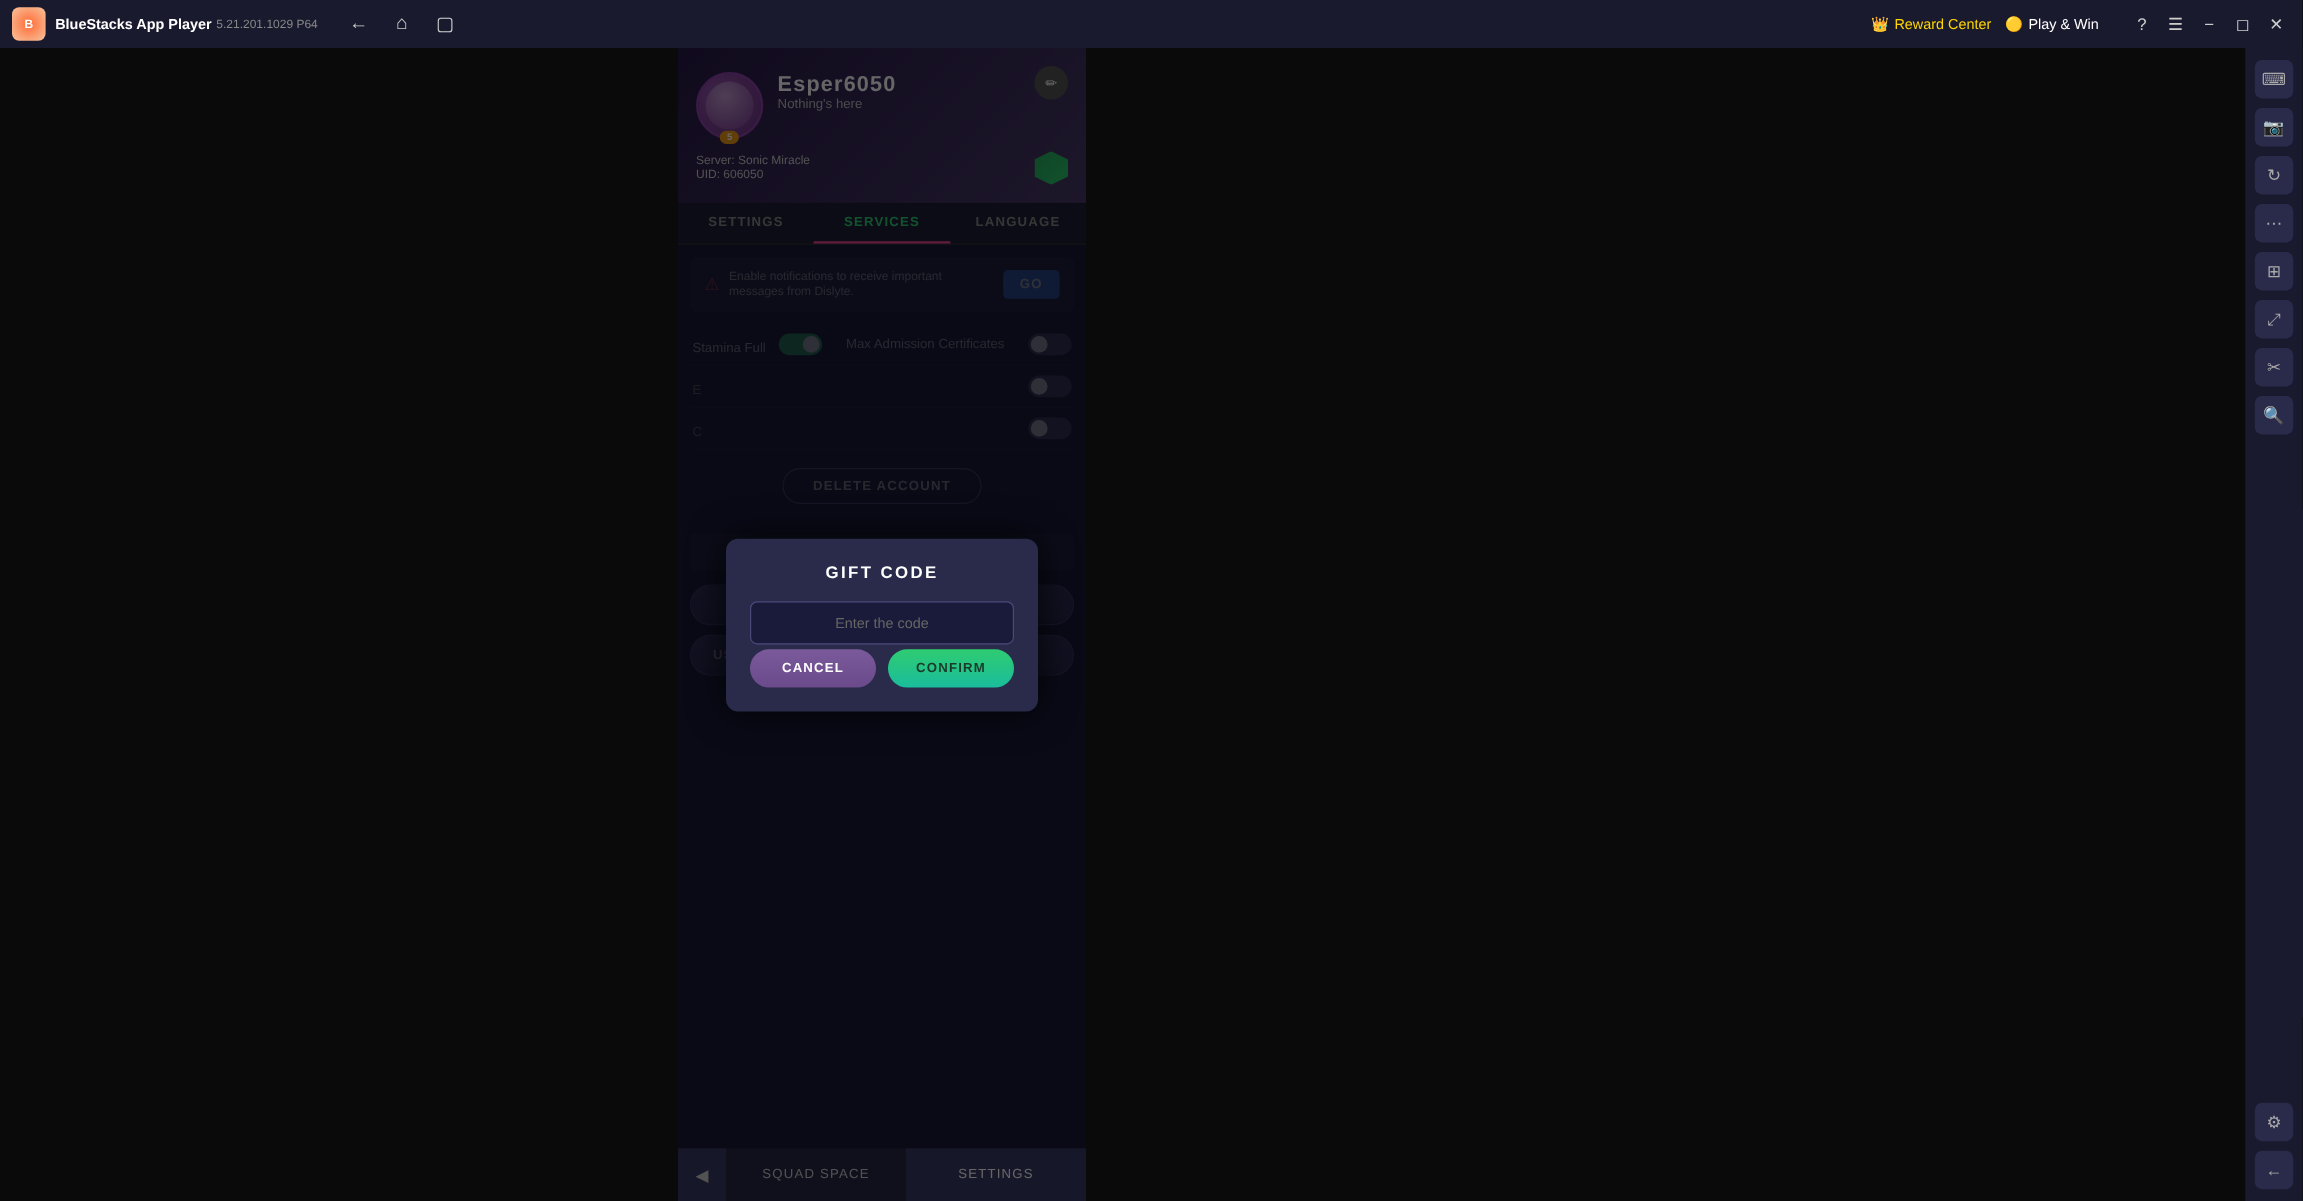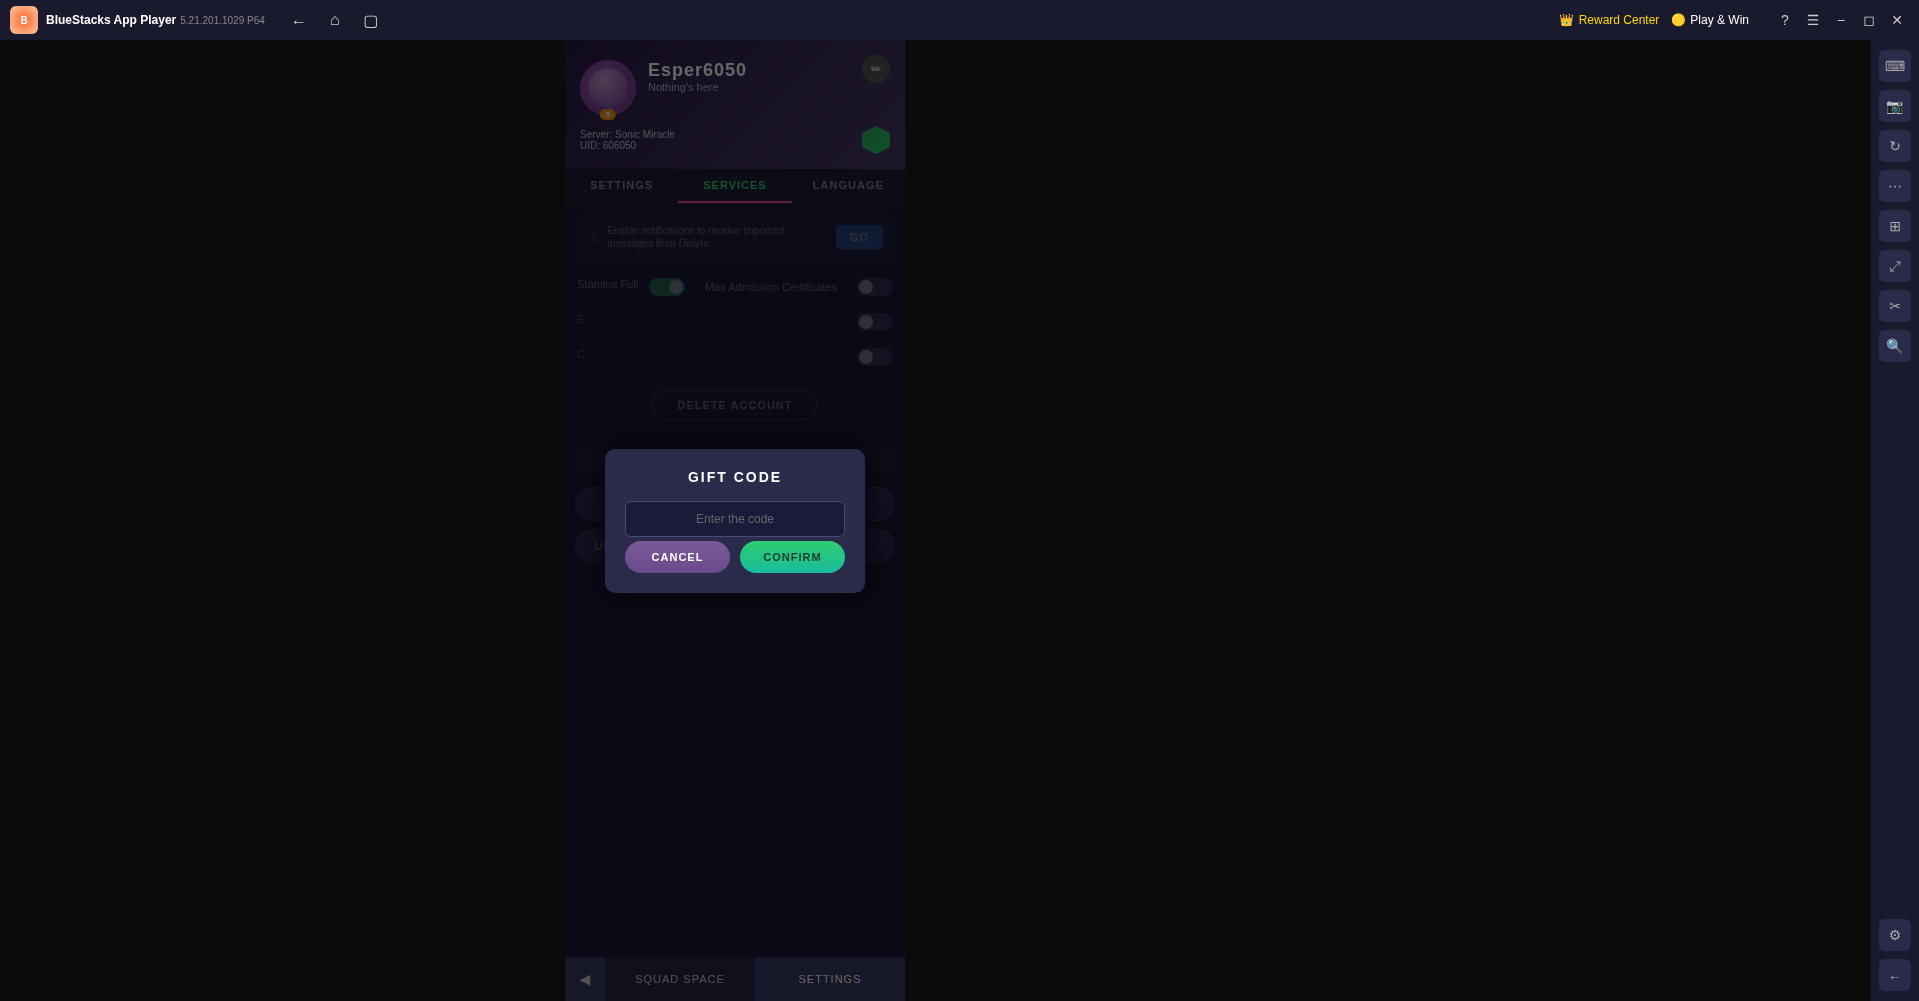--- a/index.html
+++ b/index.html
@@ -262,21 +262,21 @@
       cursor: pointer;
       letter-spacing: 1px;
     }
 
     
     .services-content {
       padding: 0 10px;
     }
     .toggle-row {
       display: flex;
-      align-items: flex-start;
+      align-items: flex-end;
       justify-content: space-between;
       padding: 8px 2px;
       border-bottom: 1px solid #2a2a4a;
     }
     .toggle-label {
       color: #ccc;
       font-size: 11px;
     }
     .toggle {
       width: 36px; height: 18px;

